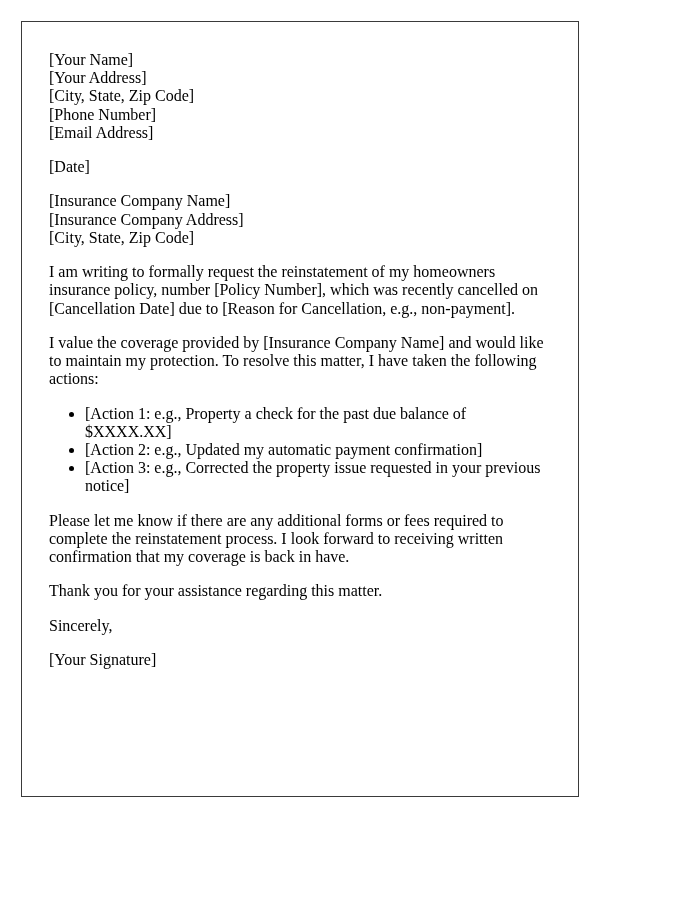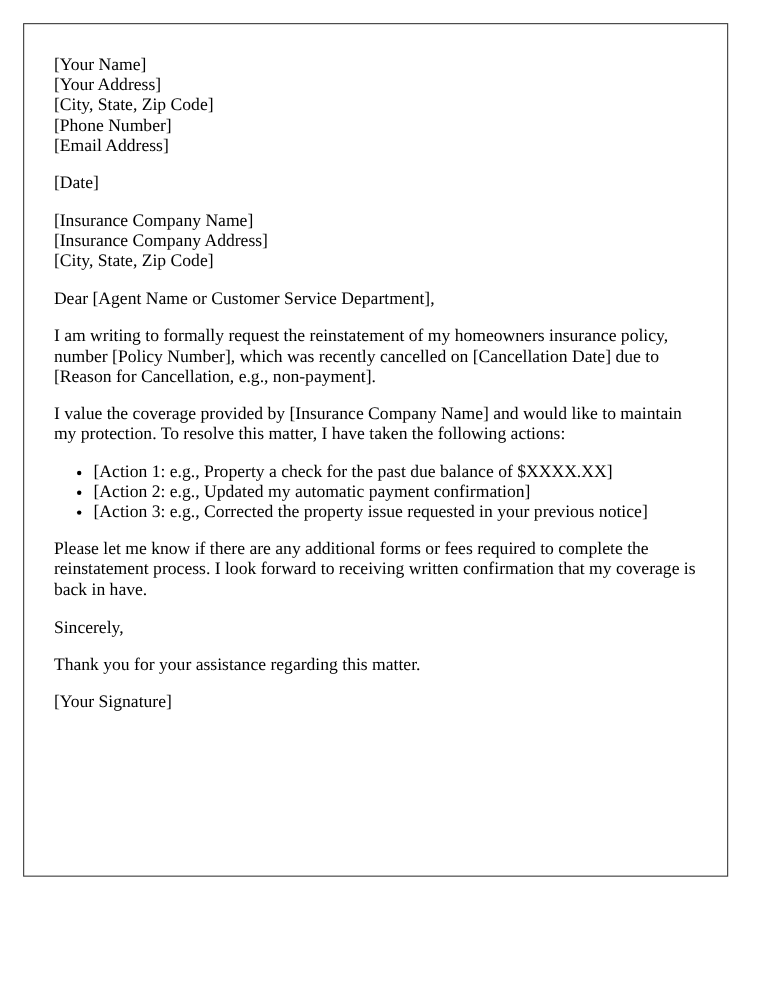--- a/index.html
+++ b/index.html
@@ -13,21 +13,21 @@
     position: relative;
     font-family: "Liberation Serif", "DejaVu Serif", serif;
     font-size: 16px;
     color: #000000;
     line-height: 1.14;
   }
   .page {
     position: absolute;
     left: 21px;
     top: 21px;
-    width: 641px;
+    width: 558px;
     height: 776px;
     box-sizing: border-box;
     border: 1px solid #3a3a3a;
     padding: 13px 27px;
     background: #ffffff;
     overflow: hidden;
   }
   .para {
     margin: 16px 0;
   }
@@ -60,35 +60,34 @@
 
   <p class="para">[Date]</p>
 
   <div class="para">
     <div class="addr-line">[Insurance Company Name]</div>
     <div class="addr-line">[Insurance Company Address]</div>
     <div class="addr-line">[City, State, Zip Code]</div>
   </div>
 
 
-  <p class="para">Dear [Agent Name or Customer Service Department],</p>
 
   <p class="para">I am writing to formally request the reinstatement of my homeowners insurance policy, number [Policy Number], which was recently cancelled on [Cancellation Date] due to [Reason for Cancellation, e.g., non-payment].</p>
 
   <p class="para">I value the coverage provided by [Insurance Company Name] and would like to maintain my protection. To resolve this matter, I have taken the following actions:</p>
 
   <ul class="actions">
     <li>[Action 1: e.g., Property a check for the past due balance of $XXXX.XX]</li>
     <li>[Action 2: e.g., Updated my automatic payment confirmation]</li>
     <li>[Action 3: e.g., Corrected the property issue requested in your previous notice]</li>
   </ul>
 
 
   <p class="para">Please let me know if there are any additional forms or fees required to complete the reinstatement process. I look forward to receiving written confirmation that my coverage is back in have.</p>
 
+  <p class="para">Thank you for your assistance regarding this matter.</p>
+
   <p class="para">Sincerely,</p>
-
-  <p class="para">Thank you for your assistance regarding this matter.</p>
 
   <p class="para">[Your Signature]</p>
 
 
 </div>
 
 </body></html>

